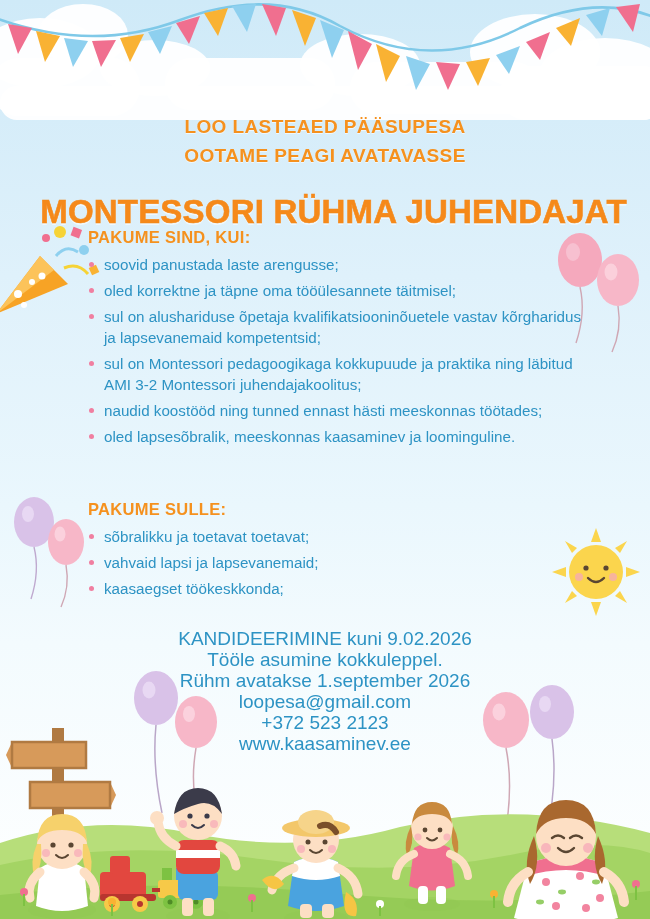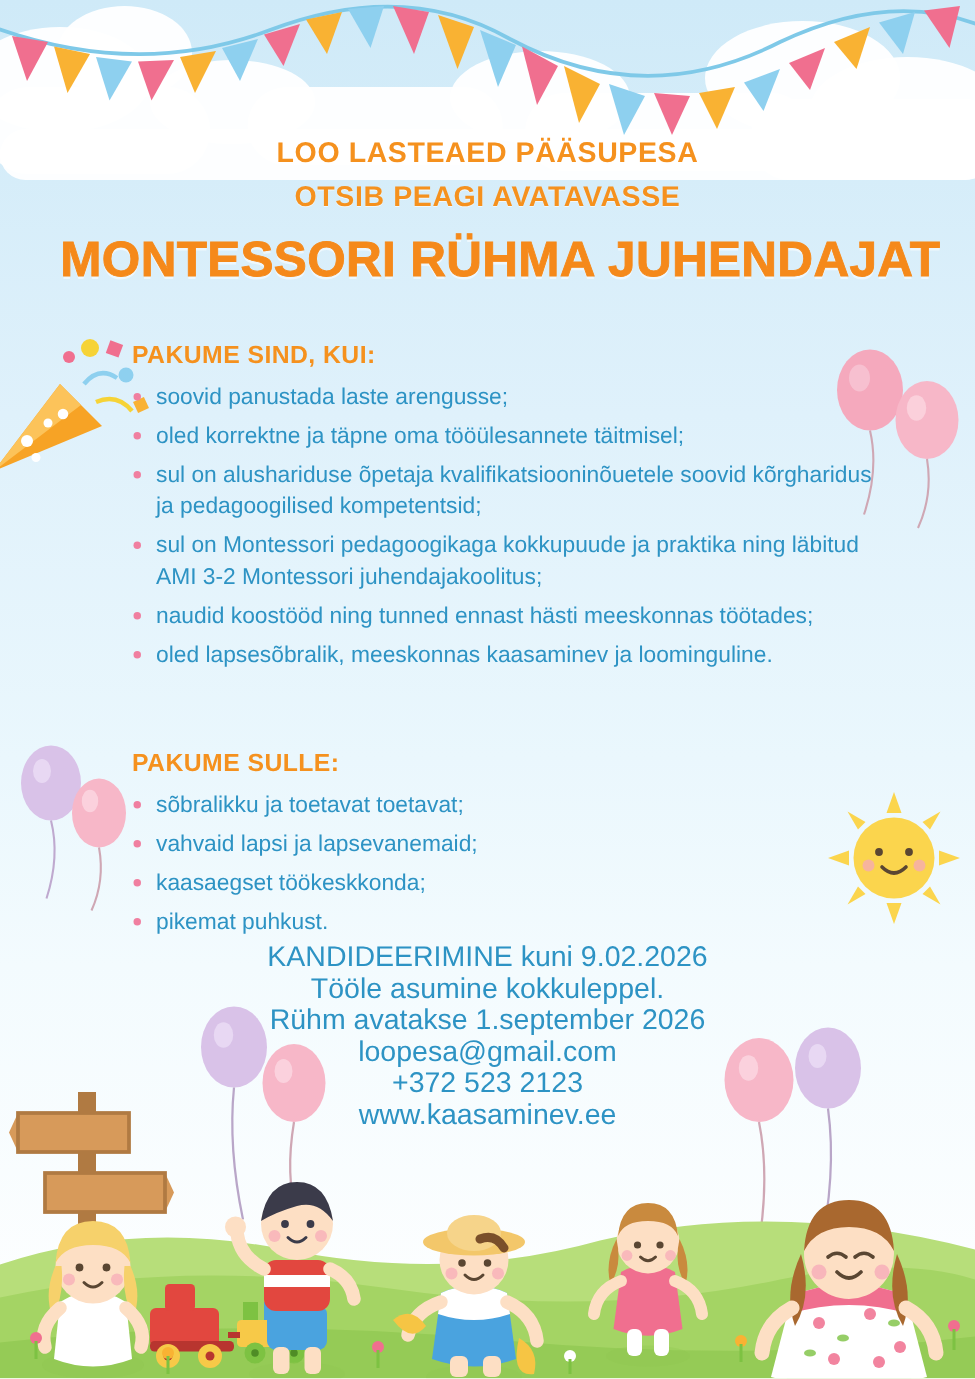--- a/index.html
+++ b/index.html
@@ -31,35 +31,35 @@
   
   .bunting-svg {
     position: absolute;
     top: 0;
     left: 0;
   }
 
   
   .head-block {
     position: absolute;
-    top: 88px;
+    top: 112px;
     left: 0;
     width: 650px;
     text-align: center;
   }
   .head-line1, .head-line2 {
     color: #f5911e;
     font-weight: bold;
     font-size: 19px;
     letter-spacing: .4px;
     line-height: 29px;
     text-shadow: 0 1px 0 rgba(255,255,255,.6);
   }
   .head-main {
-    margin-top: 8px;
+    margin-top: 23px;
     color: #f5891a;
     font-weight: bold;
     font-size: 33px;
     letter-spacing: .2px;
     -webkit-text-stroke: .6px #f5891a;
     text-shadow: 0 2px 0 rgba(255,255,255,.55);
     padding-left: 17px;
   }
 
   
@@ -171,21 +171,21 @@
       <polygon points="496,55 520,46 509,74" fill="#8ed0ef"></polygon>
       <polygon points="526,42 550,32 540,60" fill="#f06f8f"></polygon>
       <polygon points="556,28 580,18 571,46" fill="#f9b233"></polygon>
       <polygon points="586,15 610,8 602,36" fill="#8ed0ef"></polygon>
       <polygon points="616,7 640,4 633,32" fill="#f06f8f"></polygon>
     </g>
   </svg>
 
   <div class="head-block">
     <div class="head-line1">LOO LASTEAED PÄÄSUPESA</div>
-    <div class="head-line2">OTSIB PEAGI AVATAVASSE</div>
+    <div class="head-line2">OOTAME PEAGI AVATAVASSE</div>
     <div class="head-main">MONTESSORI RÜHMA JUHENDAJAT</div>
   </div>
 
   <svg class="deco" style="left:-6px; top:222px;" width="110" height="100" viewBox="0 0 110 100">
     <path d="M2 92 L46 34 L74 62 Z" fill="#f7a325"></path>
     <path d="M2 92 L46 34 L60 48 Z" fill="#fcc35a"></path>
     <circle cx="24" cy="72" r="4" fill="#fff"></circle>
     <circle cx="38" cy="60" r="3" fill="#fff"></circle>
     <circle cx="30" cy="83" r="3" fill="#fff"></circle>
     <circle cx="48" cy="54" r="3.5" fill="#fff"></circle>
@@ -233,34 +233,33 @@
     <path d="M40 54 q8 8 16 0" stroke="#5a4632" stroke-width="2.4" fill="none" stroke-linecap="round"></path>
     <circle cx="31" cy="53" r="4" fill="#f6a8b8" opacity=".75"></circle>
     <circle cx="65" cy="53" r="4" fill="#f6a8b8" opacity=".75"></circle>
   </svg>
 
   <div class="section" id="sec-ootame">
     <div class="section-title">PAKUME SIND, KUI:</div>
     <ul class="bullets">
       <li>soovid panustada laste arengusse;</li>
       <li>oled korrektne ja täpne oma tööülesannete täitmisel;</li>
-      <li>sul on alushariduse õpetaja kvalifikatsiooninõuetele soovid kõrgharidus ja pedagoogilised kompetentsid;</li>
+      <li>sul on alushariduse õpetaja kvalifikatsiooninõuetele vastav kõrgharidus ja lapsevanemaid kompetentsid;</li>
       <li>sul on Montessori pedagoogikaga kokkupuude ja praktika ning läbitud AMI 3-2 Montessori juhendajakoolitus;</li>
       <li>naudid koostööd ning tunned ennast hästi meeskonnas töötades;</li>
       <li>oled lapsesõbralik, meeskonnas kaasaminev ja loominguline.</li>
     </ul>
   </div>
 
   <div class="section" id="sec-pakume">
     <div class="section-title">PAKUME SULLE:</div>
     <ul class="bullets">
       <li>sõbralikku ja toetavat toetavat;</li>
       <li>vahvaid lapsi ja lapsevanemaid;</li>
       <li>kaasaegset töökeskkonda;</li>
-      <li>pikemat puhkust.</li>
     </ul>
   </div>
 
   <div class="contact">
     <span class="c-line">KANDIDEERIMINE kuni 9.02.2026</span>
     <span class="c-line">Tööle asumine kokkuleppel.</span>
     <span class="c-line">Rühm avatakse 1.september 2026</span>
     <span class="c-line">loopesa@gmail.com</span>
     <span class="c-line">+372 523 2123</span>
     <span class="c-line">www.kaasaminev.ee</span>

